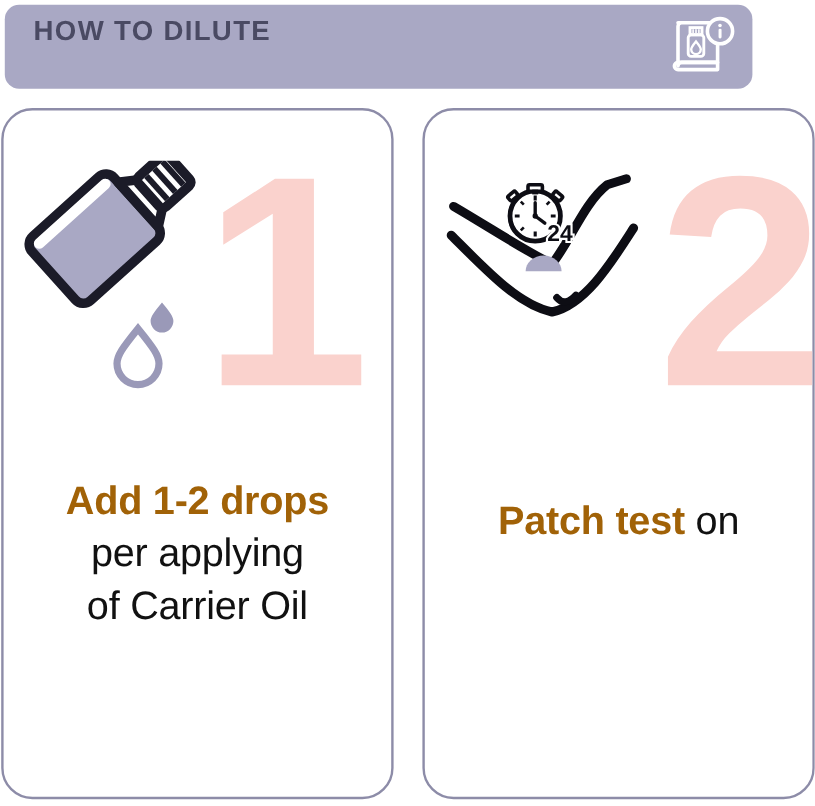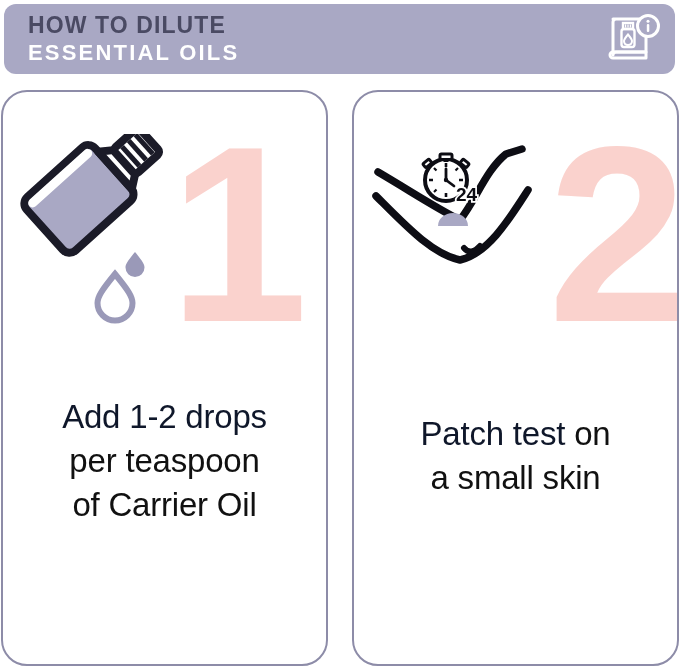--- a/index.html
+++ b/index.html
@@ -14,46 +14,47 @@
     overflow: hidden;
     font-family: "Liberation Sans", sans-serif;
     -webkit-font-smoothing: antialiased;
   }
 
   
   #header-bar {
     position: absolute;
     left: 4px;
     top: 4px;
-    width: 671px;
+    width: 623px;
     height: 70px;
     background: #a9a8c4;
     border-radius: 12px;
     box-sizing: border-box;
   }
   #header-titles {
     position: absolute;
     left: 24px;
     top: 7px;
   }
   #header-title-main {
     font-size: 23px;
     font-weight: bold;
     letter-spacing: 1.1px;
     color: #4a4a63;
     line-height: 28px;
     white-space: nowrap;
   }
   #header-title-sub {
     font-size: 22px;
-    font-weight: bold;
+    font-weight: normal;
     letter-spacing: 2.2px;
     color: #ffffff;
     line-height: 28px;
     white-space: nowrap;
+    margin-top: 32px;
   }
   #header-icon {
     position: absolute;
     right: 14px;
     top: 9px;
     width: 54px;
     height: 52px;
   }
 
   
@@ -117,22 +118,22 @@
     text-align: center;
     font-size: 33px;
     line-height: 44px;
     color: #111111;
     font-family: "Liberation Sans", sans-serif;
     letter-spacing: -0.2px;
   }
   #card-1-text { top: 303px; }
   #card-2-text { top: 320px; }
   .highlight {
-    font-weight: normal;
-    color: #0f172a;
+    font-weight: bold;
+    color: #a16207;
   }
 </style>
 </head>
 <body>
 
 <div id="header-bar">
 
   <div id="header-titles">
     <div id="header-title-main">HOW TO DILUTE</div>
     <div id="header-title-sub">ESSENTIAL OILS</div>
@@ -183,21 +184,21 @@
         </g>
 
         <path d="M116 118 c7 8.5 9.5 12 9.5 15.6 a9.5 9.5 0 0 1 -19 0 c0 -3.6 2.5 -7.1 9.5 -15.6 z" fill="#9a99b8"></path>
 
         <path d="M96 140 c13 16 17.5 22.5 17.5 29 a17.5 17.5 0 0 1 -35 0 c0 -6.5 4.5 -13 17.5 -29 z" fill="none" stroke="#9a99b8" stroke-width="6"></path>
       </svg>
     </div>
 
     <div id="card-1-text" class="card-text">
       <div><span class="highlight">Add 1-2 drops</span></div>
-      <div>per teaspoon</div>
+      <div>per applying</div>
       <div>of Carrier Oil</div>
     </div>
 
   </div>
 </div>
 
 <div id="card-2" class="card">
   <div class="card-inner">
 
     <div id="step-number-2" class="step-number">2</div>
@@ -234,17 +235,16 @@
           <line x1="82" y1="46" x2="90" y2="52" stroke="#0d0d14" stroke-width="2.8" stroke-linecap="round"></line>
           <circle cx="82" cy="46" r="2.2" fill="#0d0d14"></circle>
 
           <text x="92" y="67" font-family="'Liberation Sans', sans-serif" font-size="19" font-weight="bold" fill="#0d0d14" stroke="#ffffff" stroke-width="3.5" paint-order="stroke">24</text>
         </g>
       </svg>
     </div>
 
     <div id="card-2-text" class="card-text">
       <div><span class="highlight">Patch test</span><span> on</span></div>
-      <div>a small skin</div>
     </div>
 
   </div>
 </div>
 
 </body></html>

